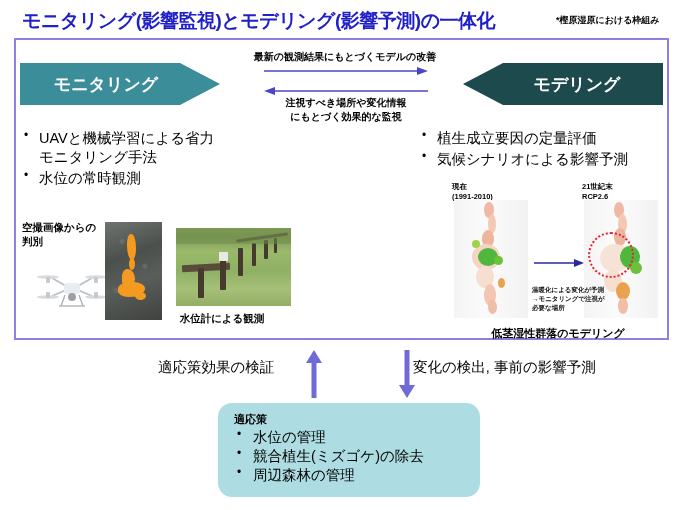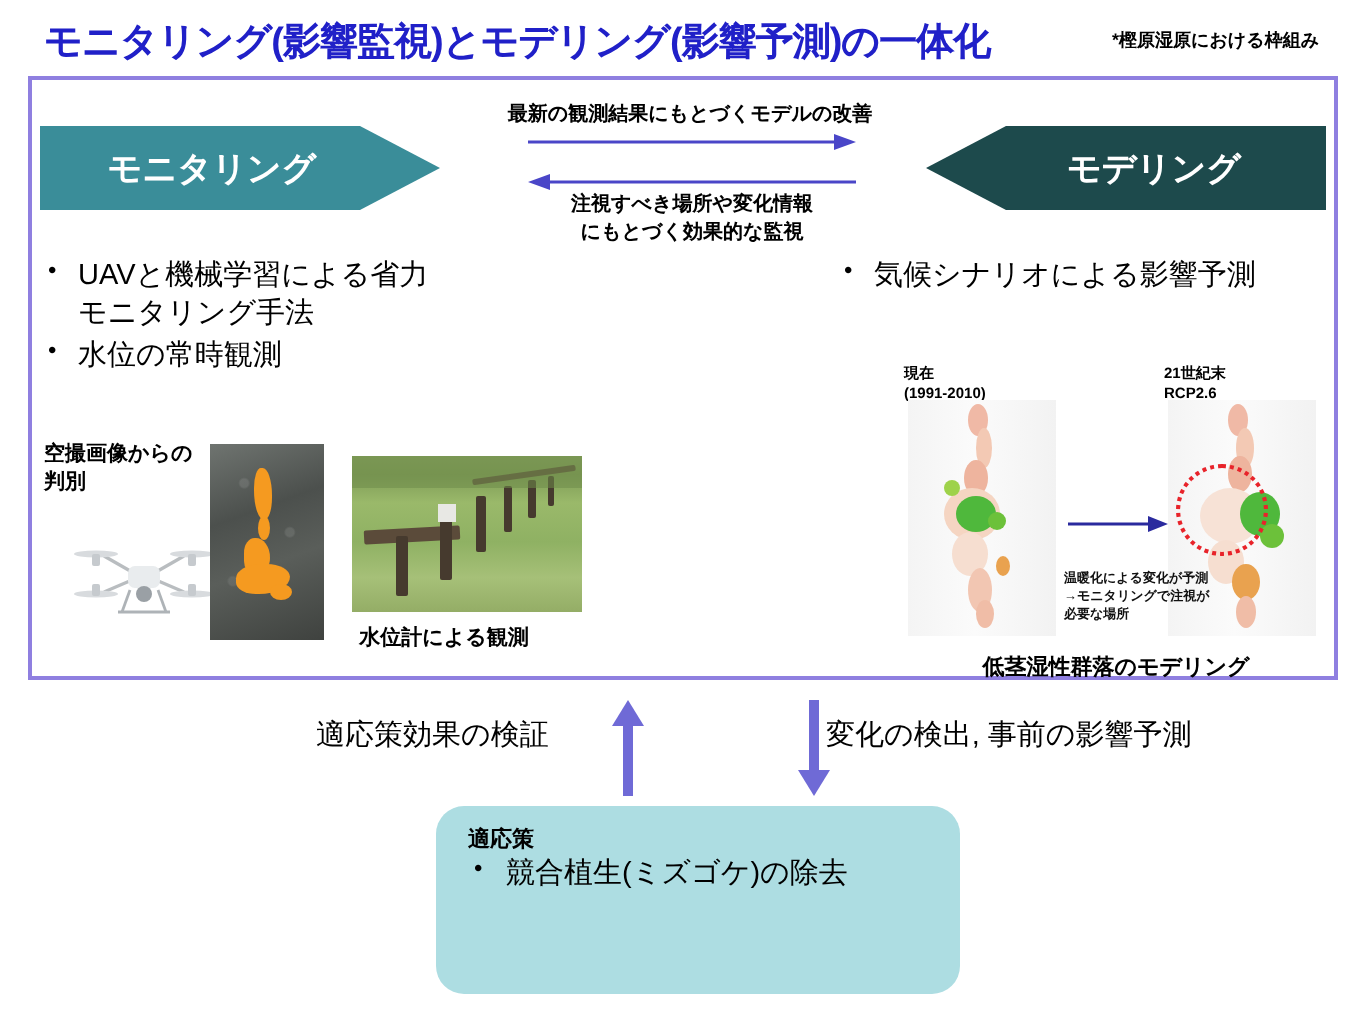--- a/index.html
+++ b/index.html
@@ -365,20 +365,21 @@
 <div id="exchange-bottom-label" style="white-space: pre-line;">注視すべき場所や変化情報
 にもとづく効果的な監視</div>
 
 <ul class="bullet-list" id="list-monitoring">
   <li style="white-space: pre-line;">UAVと機械学習による省力
 モニタリング手法</li>
   <li style="white-space: pre-line;">水位の常時観測</li>
 </ul>
 
 <ul class="bullet-list" id="list-modeling">
+  <li>植生成立要因の定量評価</li>
   <li>気候シナリオによる影響予測</li>
 </ul>
 
 <div id="aerial-caption" style="white-space: pre-line;">空撮画像からの
 判別</div>
 
 <div id="drone-photo">
   <svg width="76" height="52" viewBox="0 0 76 52">
     <g stroke="#b9bdc0" stroke-width="1.6" fill="none">
       <line x1="18" y1="16" x2="32" y2="24"></line>
@@ -491,15 +492,17 @@
 <div class="v-arrow" id="arrow-down">
   <svg width="18" height="48" viewBox="0 0 18 48">
     <line x1="9" y1="0" x2="9" y2="37" stroke="#6f6ad6" stroke-width="5"></line>
     <polygon points="9,48 1,35 17,35" fill="#6f6ad6"></polygon>
   </svg>
 </div>
 
 <div id="adaptation-box">
   <div id="adaptation-title">適応策</div>
   <ul id="adaptation-list">
+    <li>水位の管理</li>
     <li>競合植生(ミズゴケ)の除去</li>
+    <li>周辺森林の管理</li>
   </ul>
 </div>
 
 </body></html>

